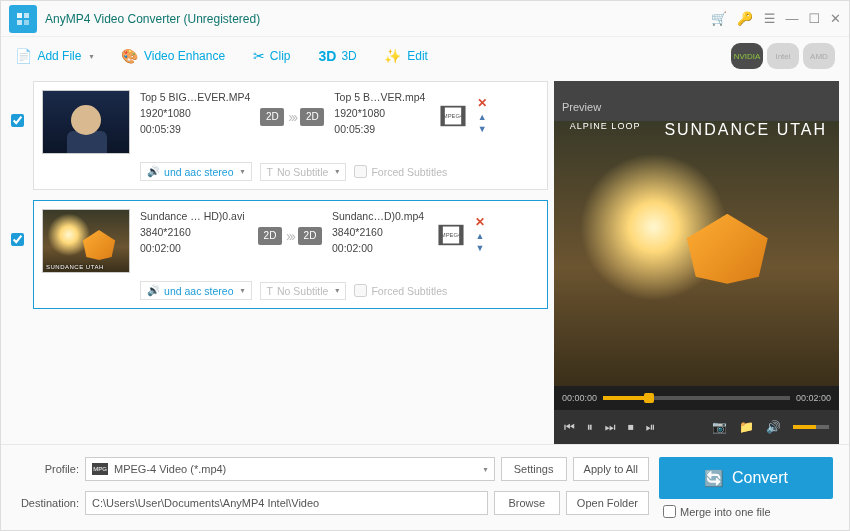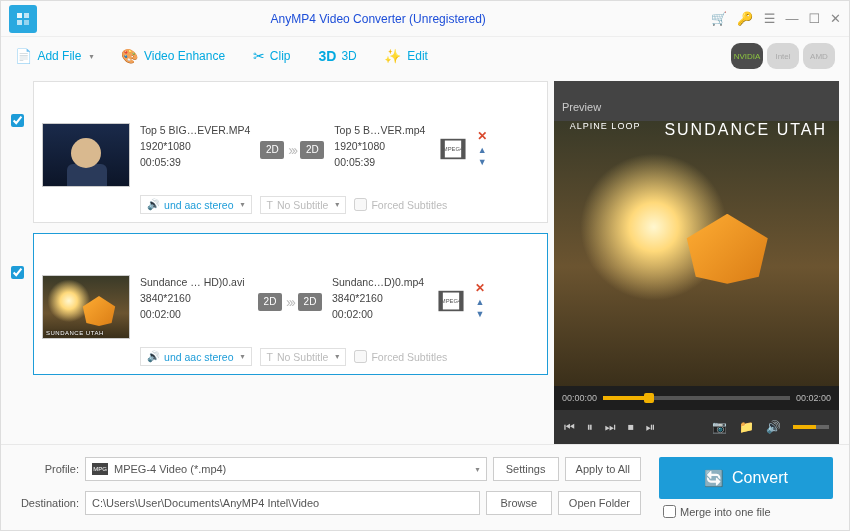--- a/index.html
+++ b/index.html
@@ -2,21 +2,21 @@
 <html><head>
 <meta charset="utf-8">
 <style>
 * { margin:0; padding:0; box-sizing:border-box; font-family:"Segoe UI",Tahoma,sans-serif; }
 body { background:#fafafa; width:850px; height:531px; overflow:hidden; }
 .window { width:850px; height:531px; background:#fafafa; border:1px solid #ddd; display:flex; flex-direction:column; }
 
 
 .titlebar { height:36px; background:#fafafa; display:flex; align-items:center; padding:0 8px; border-bottom:1px solid #eee; }
 .logo { width:28px; height:28px; background:#2aa9e0; display:flex; align-items:center; justify-content:center; color:#fff; border-radius:3px; margin-right:8px; }
-.title { font-size:12px; color:#1d4ed8; flex:1;text-align:center; }
+.title { font-size:12px; color:#0f766e; flex:1; }
 .titleicons { display:flex; gap:10px; align-items:center; }
 .titleicons span, .titleicons svg { color:#888; font-size:13px; cursor:default; }
 
 
 .toolbar { height:38px; display:flex; align-items:center; padding:0 14px; gap:28px; background:#fafafa; }
 .tbtn { display:flex; align-items:center; gap:5px; font-size:12px; color:#03a9e0; cursor:pointer; }
 .tbtn .ic { font-size:14px; }
 .spacer { flex:1; }
 .gpubadges { display:flex; gap:4px; }
 .gbadge { width:32px; height:26px; background:#d6d6d6; color:#aaa; font-size:8px; display:flex; align-items:center; justify-content:center; border-radius:9px; }
@@ -41,21 +41,21 @@
 .pctrl .gap { flex:1; }
 .pvol { width:36px; height:4px; background:#666; position:relative; }
 .pvol::after { content:""; position:absolute; left:0; top:0; height:100%; width:65%; background:#f2b100; }
 
 
 .frow { display:flex; align-items:flex-start; gap:6px; }
 .fchk { width:16px; padding-top:32px; }
 .fchk input { accent-color:#1d9cd8; }
 .fcard { flex:1; border:1px solid #e0e0e0; background:#fff; padding:8px; display:flex; flex-direction:column; gap:8px; }
 .fcard.sel { border:1px solid #1d9cd8; }
-.ftop { display:flex; gap:10px; align-items:flex-start;margin-top:33px; }
+.ftop { display:flex; gap:10px; align-items:flex-start; }
 .fthumb { width:88px; height:64px; background:#333; border:1px solid #ccc; position:relative; overflow:hidden; }
 .fthumb.t1 { background:linear-gradient(#1a2a4a,#0c1528); }
 .fthumb.t1::after { content:""; position:absolute; left:28px; top:14px; width:30px; height:30px; background:#d9b98f; border-radius:50%; }
 .fthumb.t1::before { content:""; position:absolute; left:24px; top:40px; width:40px; height:22px; background:#2a3a5a; border-radius:6px 6px 0 0; }
 .fthumb.t2 { background:radial-gradient(circle at 30% 40%, #fff7d0 0%, #ffd97a 12%, rgba(0,0,0,0) 30%), linear-gradient(#3a3a28,#6b5430 60%,#3a2f1a); }
 .fthumb.t2::after { content:""; position:absolute; left:38px; top:20px; width:36px; height:30px; background:linear-gradient(135deg,#ffae34,#d97b14); clip-path:polygon(50% 0,95% 35%,85% 90%,50% 100%,15% 90%,5% 35%); }
 .fthumb .cap { position:absolute; bottom:2px; left:3px; color:#fff; font-size:6px; letter-spacing:0.5px; text-shadow:0 0 2px #000; }
 .finfo { font-size:10.5px; color:#444; line-height:1.5; min-width:108px; }
 .tag2d { display:inline-block; width:24px; height:18px; background:#7a7a7a; color:#fff; font-size:10px; line-height:18px; text-align:center; border-radius:2px; vertical-align:middle; }
 .arrows { color:#bbb; font-size:14px; letter-spacing:-2px; padding:0 4px; }
@@ -64,21 +64,21 @@
 .fside { display:flex; flex-direction:column; align-items:center; gap:2px; font-size:10px; color:#666; margin-top:6px; }
 .fx { color:#d94a2e; font-weight:bold; cursor:pointer; font-size:12px; }
 .farrow { color:#4a7ab0; font-size:9px; cursor:pointer; }
 .fbot { display:flex; align-items:center; gap:8px; font-size:11px; color:#888; padding-left:98px; }
 .fsel { display:flex; align-items:center; border:1px solid #e0e0e0; padding:2px 6px; gap:4px; color:#1d9cd8; font-size:10.5px; cursor:pointer; }
 .fsel.dis { color:#bbb; }
 .fdd { color:#888; font-size:8px; margin-left:3px; }
 .flbl { color:#03a9e0; }
 
 
-.bottom { background:#fafafa; border-top:1px solid #e8e8e8; padding:12px 16px; display:flex; gap:18px; }
+.bottom { background:#fafafa; border-top:1px solid #e8e8e8; padding:12px 16px; display:flex; gap:10px; }
 .bleft { flex:1; display:flex; flex-direction:column; gap:10px; }
 .brow { display:flex; align-items:center; gap:6px; font-size:11px; color:#555; }
 .blabel { width:62px; text-align:right; }
 .binput { flex:1; height:24px; border:1px solid #ccc; background:#fff; padding:0 6px; font-size:11px; display:flex; align-items:center; gap:6px; }
 .mpg { width:16px; height:12px; background:#444; color:#fff; font-size:6px; display:flex; align-items:center; justify-content:center; }
 .bbtn { height:24px; border:1px solid #ccc; background:#fff; padding:0 10px; font-size:11px; color:#555; cursor:pointer; display:flex; align-items:center; min-width:66px; justify-content:center; }
 .bright { width:174px; display:flex; flex-direction:column; gap:6px; }
 .convert { height:42px; background:#1d9cd8; color:#fff; font-size:16px; display:flex; align-items:center; justify-content:center; gap:8px; cursor:pointer; border-radius:2px; }
 .merge { display:flex; align-items:center; gap:4px; font-size:11px; color:#555; justify-content:flex-start; padding-left:4px; }
 svg { display:block; }

